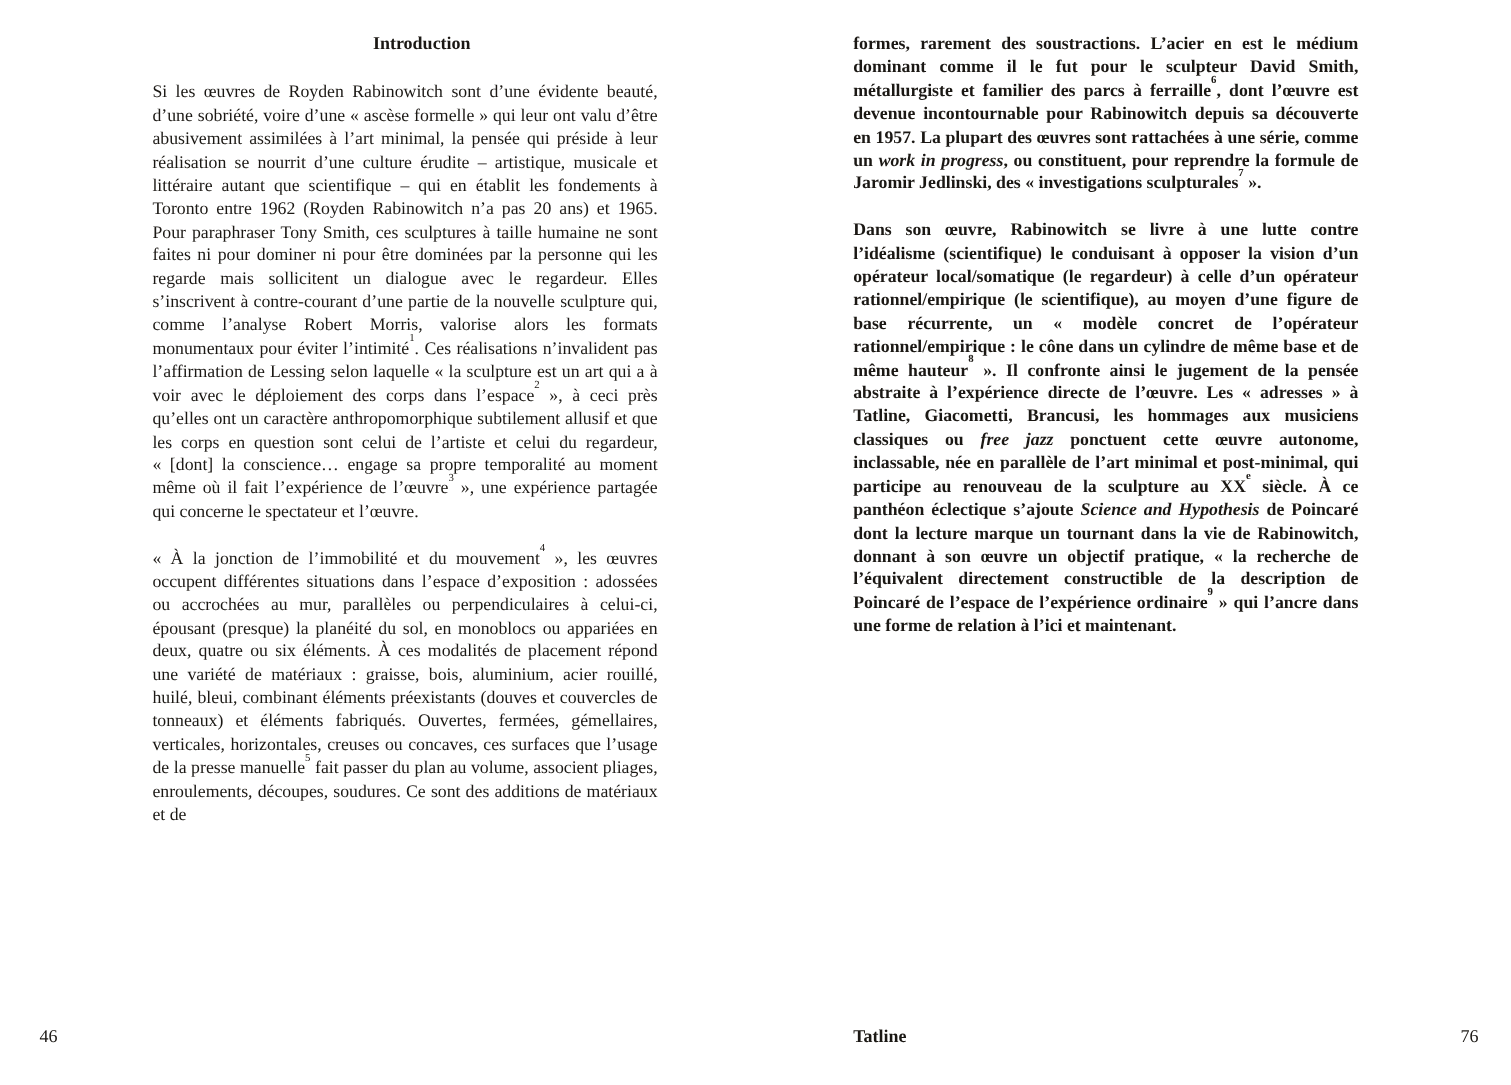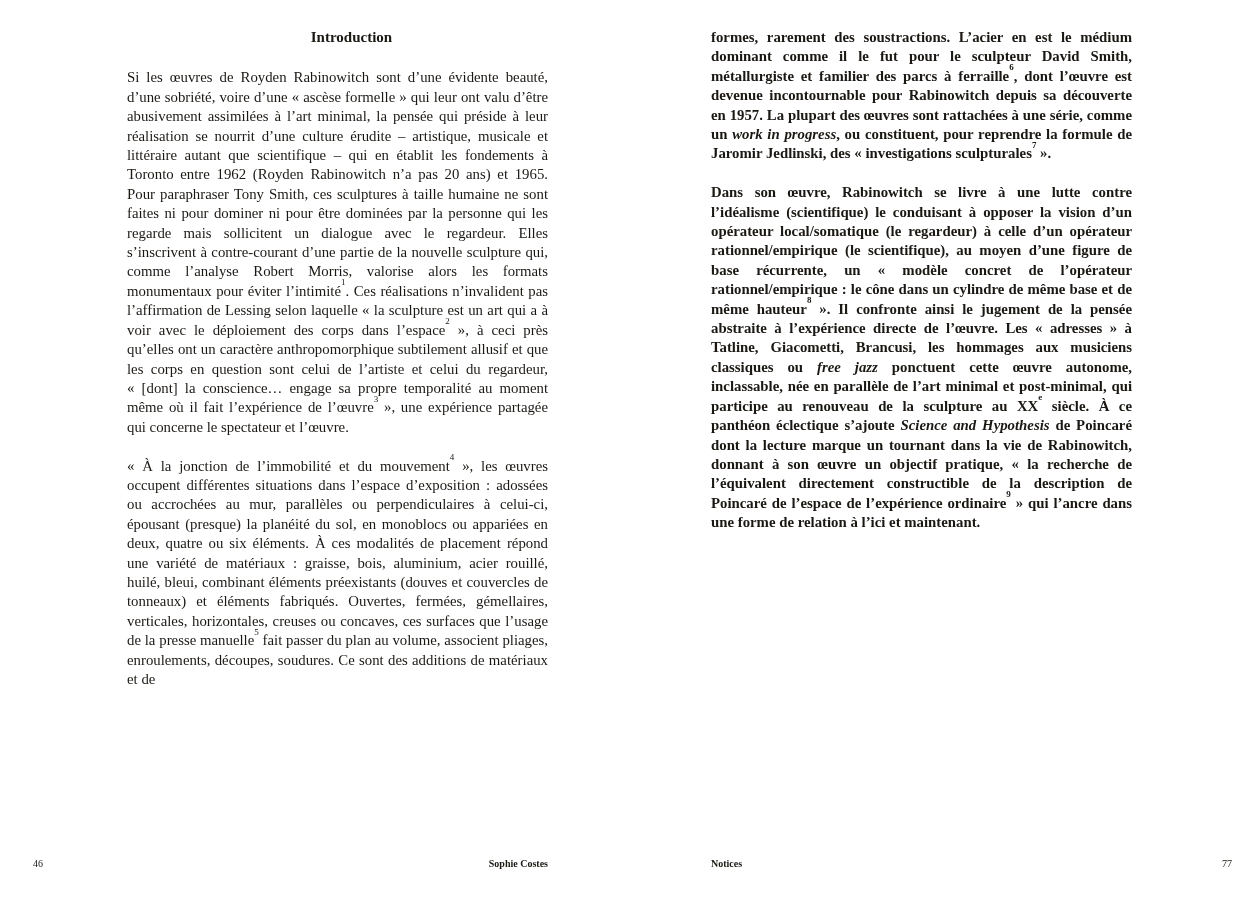--- a/index.html
+++ b/index.html
@@ -41,21 +41,21 @@
     font-size: 9px;
     line-height: 0;
     position: relative;
     top: -4.5px;
   }
   em { font-style: italic; }
   .footer {
     position: absolute;
     left: 0; top: 858px;
     width: 1259px; height: 16px;
-    font-size: 10px;
+    font-size: 15px;
     line-height: 12px;
     color: #1b1814;
   }
   .pn-left   { position: absolute; left: 33px; }
   .pn-right  { position: absolute; right: 27px; }
   .label-left {
     position: absolute; left: 127px; width: 421px;
     text-align: right; font-weight: bold;
   }
   .label-right {
@@ -78,18 +78,17 @@
 
   <div class="column col-right">
     <div>
         <p><span>formes, rarement des soustractions. L’acier en est le médium dominant comme il le fut pour le sculpteur David Smith, métallurgiste et familier des parcs à ferraille</span><sup>6</sup><span>, dont l’œuvre est devenue incontournable pour Rabinowitch depuis sa découverte en 1957. La plupart des œuvres sont rattachées à une série, comme un </span><em>work in progress</em><span>, ou constituent, pour reprendre la formule de Jaromir Jedlinski, des «&nbsp;investigations sculpturales</span><sup>7</sup><span>&nbsp;».</span></p>
         <p><span>Dans son œuvre, Rabinowitch se livre à une lutte contre l’idéalisme (scientifique) le conduisant à opposer la vision d’un opérateur local/somatique (le regardeur) à celle d’un opérateur rationnel/empirique (le scientifique), au moyen d’une figure de base récurrente, un «&nbsp;modèle concret de l’opérateur rationnel/empirique&nbsp;: le cône dans un cylindre de même base et de même hauteur</span><sup>8</sup><span>&nbsp;». Il confronte ainsi le jugement de la pensée abstraite à l’expérience directe de l’œuvre. Les «&nbsp;adresses&nbsp;» à Tatline, Giacometti, Brancusi, les hommages aux musiciens classiques ou </span><em>free jazz</em><span> ponctuent cette œuvre autonome, inclassable, née en parallèle de l’art minimal et post-minimal, qui participe au renouveau de la sculpture au XX</span><sup>e</sup><span> siècle. À ce panthéon éclectique s’ajoute </span><em>Science and Hypothesis</em><span> de Poincaré dont la lecture marque un tournant dans la vie de Rabinowitch, donnant à son œuvre un objectif pratique, «&nbsp;la recherche de l’équivalent directement constructible de la description de Poincaré de l’espace de l’expérience ordinaire</span><sup>9</sup><span>&nbsp;» qui l’ancre dans une forme de relation à l’ici et maintenant.</span></p>
       </div>
   </div>
 
   <div class="footer">
     <span class="pn-left">46</span>
-    <span class="label-left">Sophie Costes</span>
-    <span class="label-right">Notices</span>
-    <span class="pn-right">77</span>
+    <span class="label-right">Tatline</span>
+    <span class="pn-right">76</span>
   </div>
 
 </div>
 
 </body></html>

